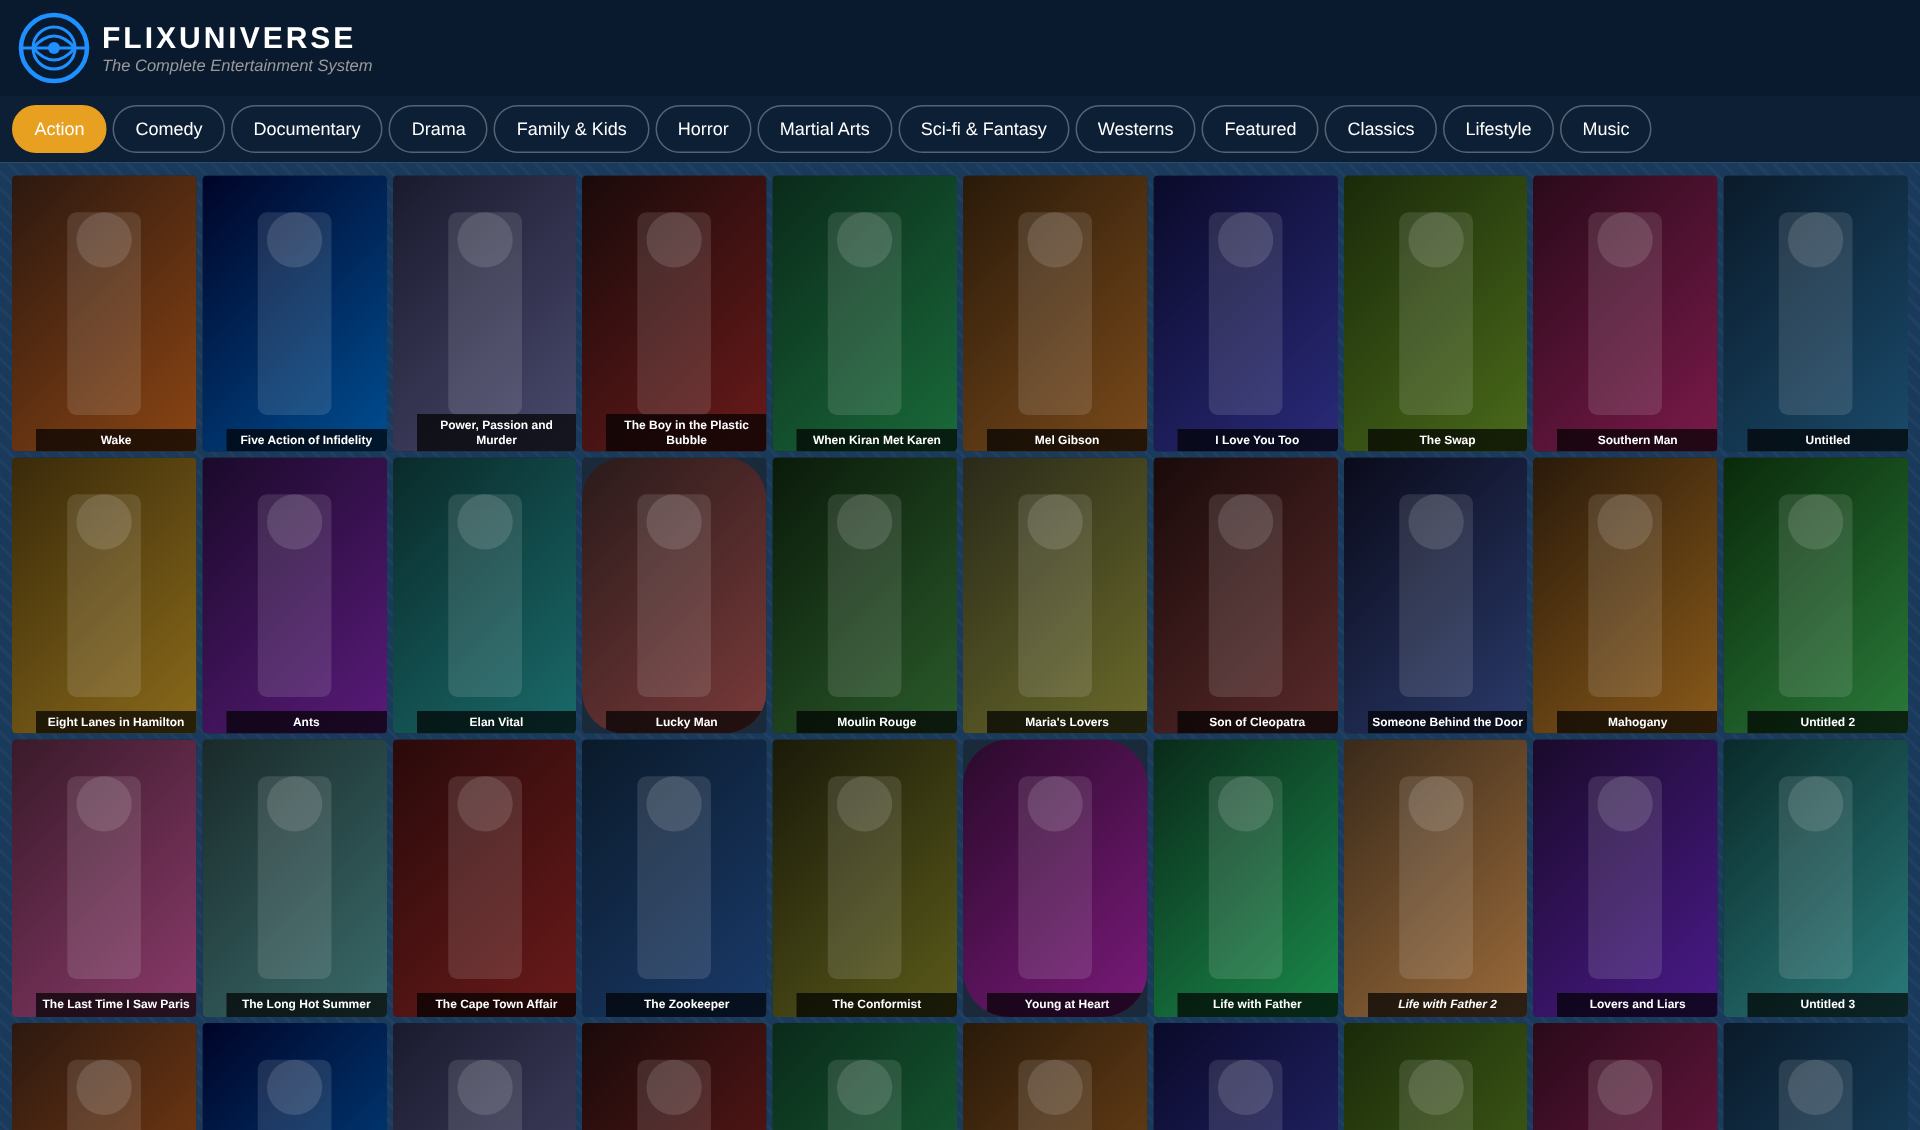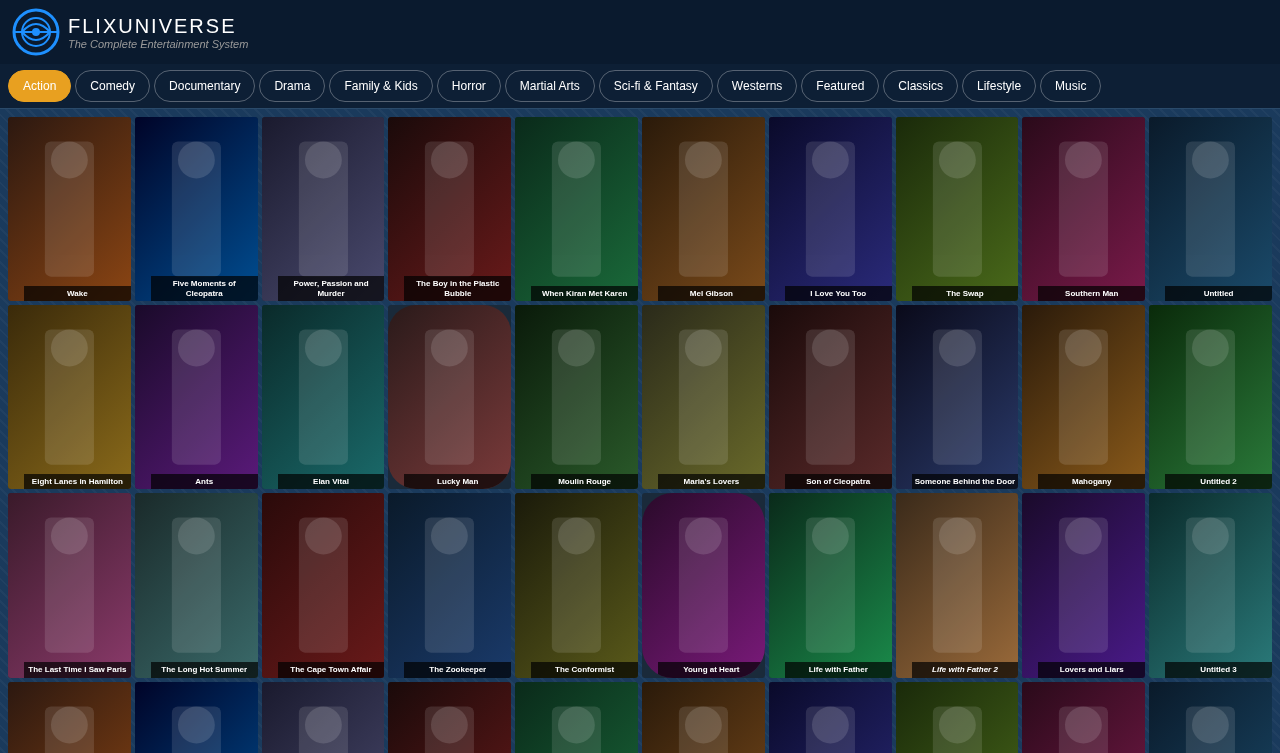--- a/index.html
+++ b/index.html
@@ -156,21 +156,21 @@
   <div id="logo-container">
     <svg id="logo-icon" viewBox="0 0 48 48">
       <circle cx="24" cy="24" r="22" fill="none" stroke="#1e90ff" stroke-width="3"></circle>
       <circle cx="24" cy="24" r="14" fill="none" stroke="#1e90ff" stroke-width="2"></circle>
       <path d="M10 24 Q24 8 38 24" fill="none" stroke="#1e90ff" stroke-width="2"></path>
       <path d="M10 24 Q24 40 38 24" fill="none" stroke="#1e90ff" stroke-width="2"></path>
       <line x1="2" y1="24" x2="46" y2="24" stroke="#1e90ff" stroke-width="2"></line>
       <circle cx="24" cy="24" r="4" fill="#1e90ff"></circle>
     </svg>
     <div id="logo-text-container">
-      <span id="logo-title" style="color:white;font-size:20px;font-weight:normal;letter-spacing:2px;">FLIXUNIVERSE</span>
+      <span id="logo-title" style="color:white;font-size:20px;font-weight:bold;letter-spacing:2px;">FLIXUNIVERSE</span>
       <span id="logo-subtitle" style="color:#999;font-size:11px;font-style:italic;">The Complete Entertainment System</span>
     </div>
   </div>
 </div>
 
 <div id="nav">
     <div class="nav-item active">Action</div>
     <div class="nav-item">Comedy</div>
     <div class="nav-item">Documentary</div>
     <div class="nav-item">Drama</div>
@@ -198,21 +198,21 @@
       </div>
     </div>
     <div class="movie-card">
       <div class="movie-poster poster-1">
         <div style="position: absolute; inset: 0px; display: flex; align-items: center; justify-content: center;">
           <svg width="100%" height="100%" viewBox="0 0 100 150" style="opacity: 0.4;">
             <rect x="30" y="20" width="40" height="110" rx="5" fill="rgba(255,255,255,0.3)"></rect>
             <circle cx="50" cy="35" r="15" fill="rgba(255,255,255,0.4)"></circle>
           </svg>
         </div>
-        <div class="movie-title-overlay">Five Moments of Cleopatra</div>
+        <div class="movie-title-overlay">Five Action of Infidelity</div>
       </div>
     </div>
     <div class="movie-card">
       <div class="movie-poster poster-2">
         <div style="position: absolute; inset: 0px; display: flex; align-items: center; justify-content: center;">
           <svg width="100%" height="100%" viewBox="0 0 100 150" style="opacity: 0.4;">
             <rect x="30" y="20" width="40" height="110" rx="5" fill="rgba(255,255,255,0.3)"></rect>
             <circle cx="50" cy="35" r="15" fill="rgba(255,255,255,0.4)"></circle>
           </svg>
         </div>

